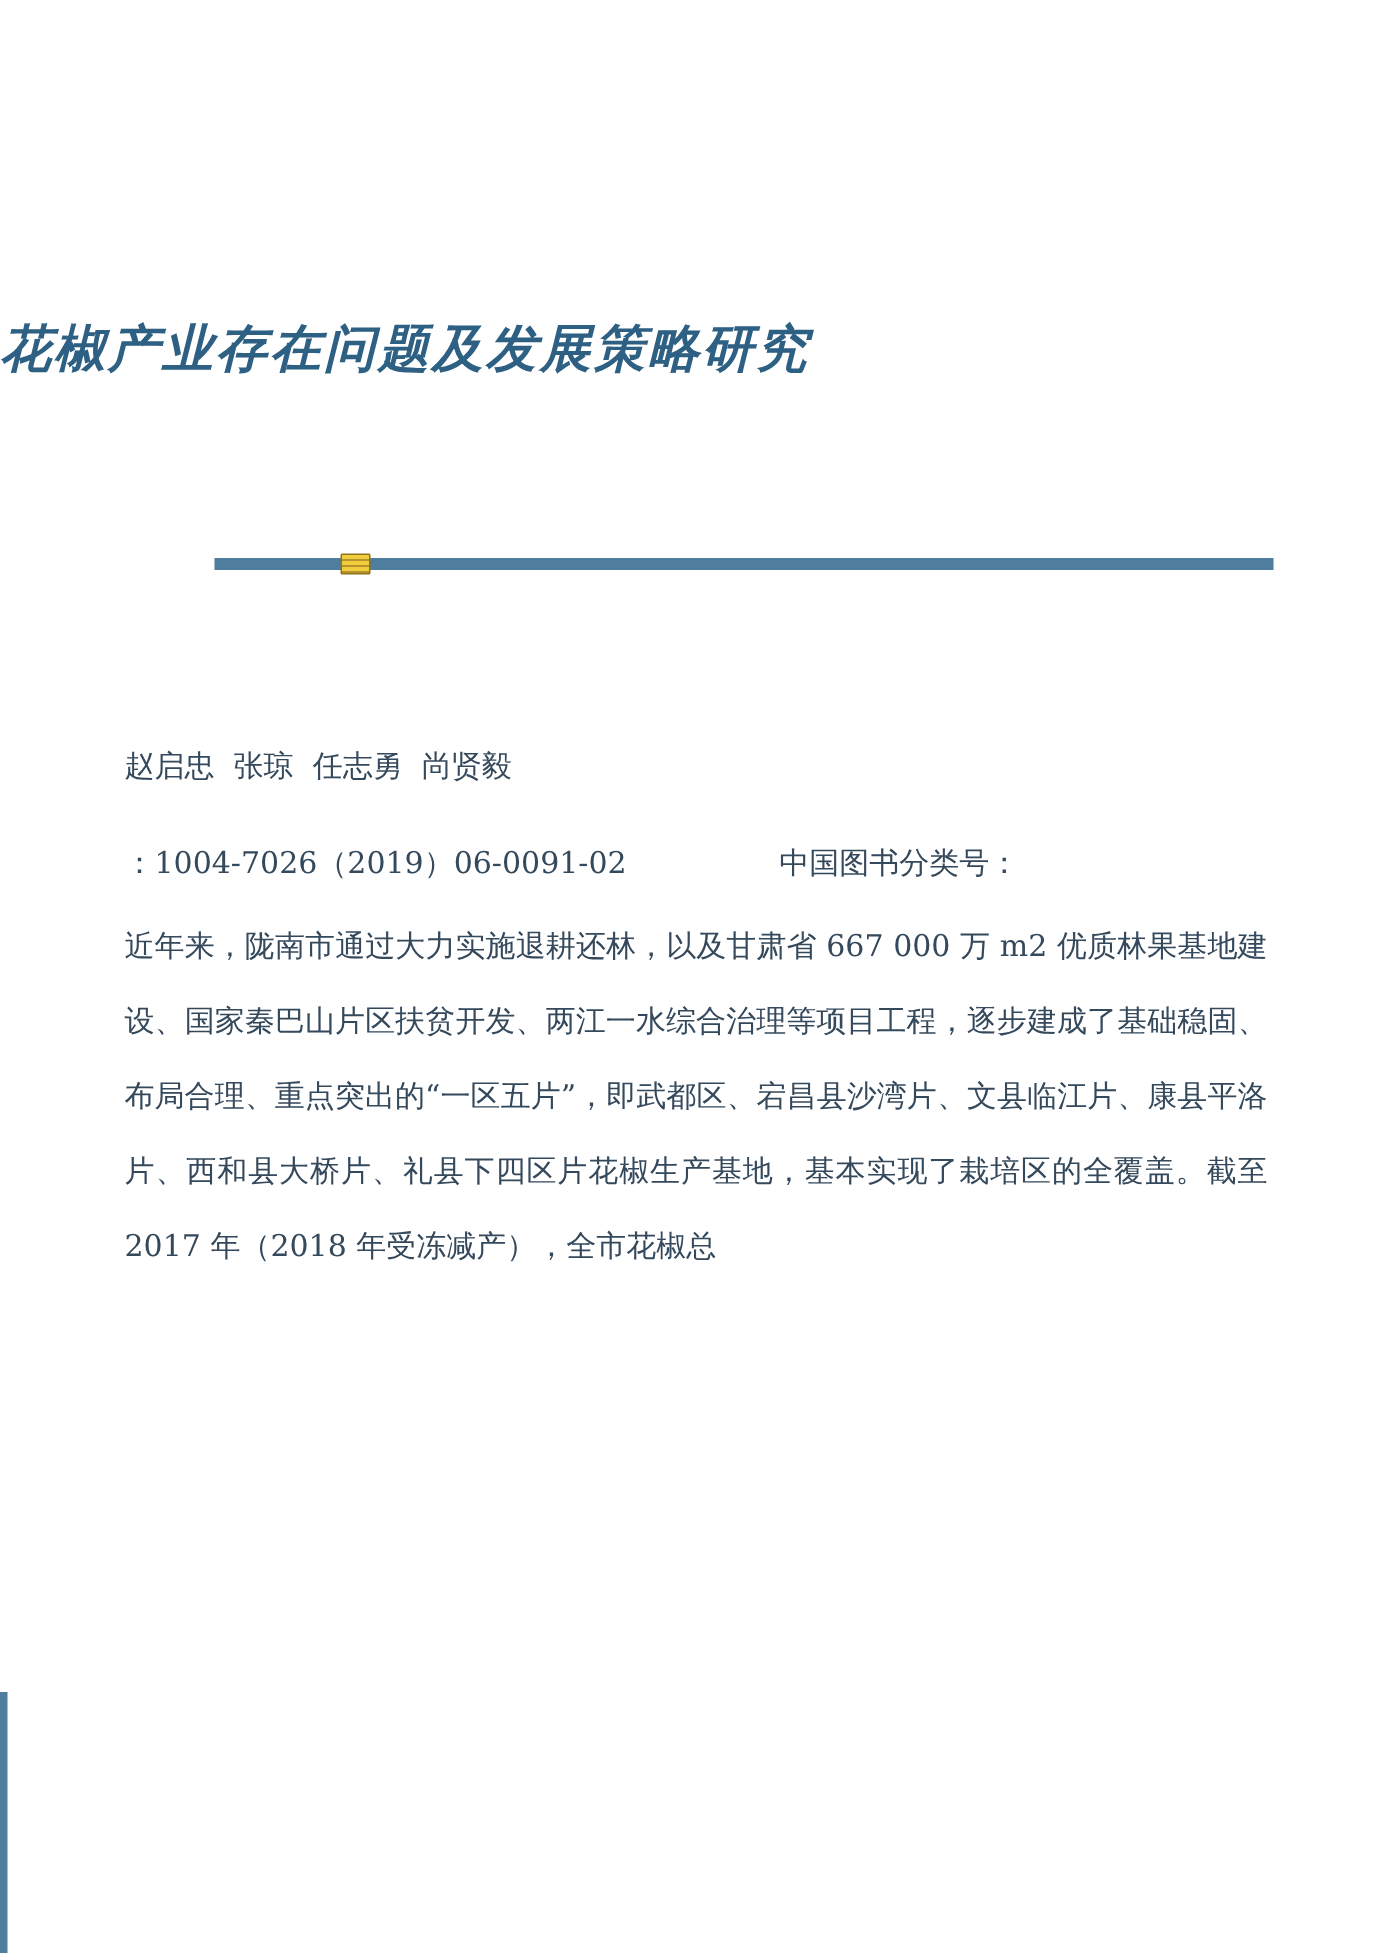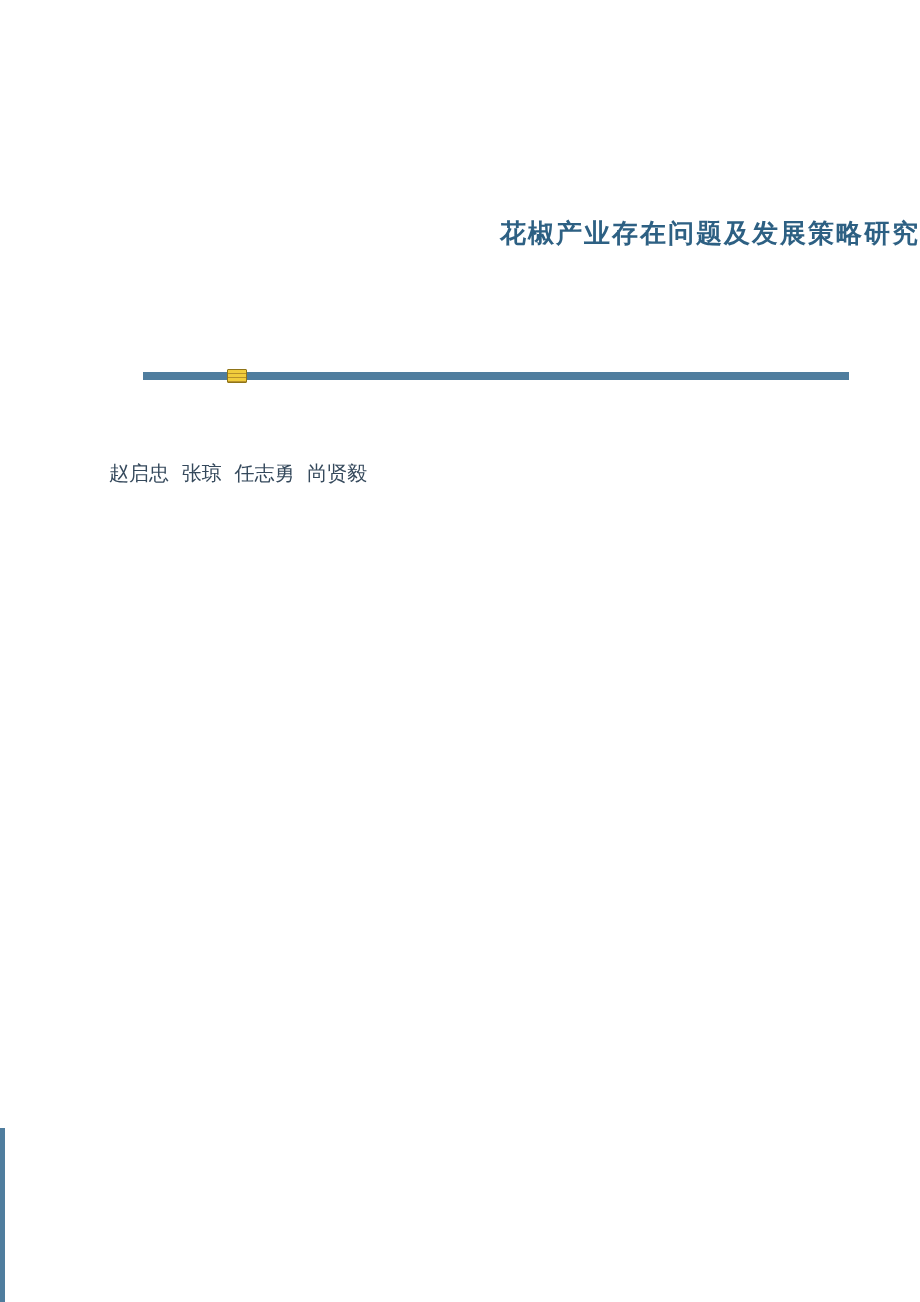--- a/index.html
+++ b/index.html
@@ -9,27 +9,28 @@
     height: 1302px;
     position: relative;
     overflow: hidden;
     font-family: "DejaVu Serif", "Liberation Serif", serif;
     color: var(--text, #35495c);
   }
   .doc { position: relative; width: 920px; height: 1302px; }
 
   .title {
     padding-top: 210px;
-    text-align: right;
+    text-align: left;
     font-family: "DejaVu Sans", "Liberation Sans", sans-serif;
     font-weight: bold;
-    font-size: 26px;
+    font-size: 34px;
     line-height: 46px;
     letter-spacing: 2px;
     color: var(--title, #2d6083);
+    font-style: italic;
   }
 
   .divider {
     position: relative;
     margin: 116px 0 0 143px;
     width: 706px;
     height: 8px;
     background: var(--divider, #4f7d9e);
   }
   .divider .accent {
@@ -40,23 +41,24 @@
     width: 20px;
     height: 14px;
     background: repeating-linear-gradient(180deg,
       var(--accent, #f0cd3c) 0 3px,
       #b7922a 3px 4px);
     border: 1px solid #8f7418;
     border-radius: 1px;
   }
 
   .content {
-    padding: 68px 75px 0 109px;
+    padding: 68px 75px 0 83px;
     font-size: 20px;
     line-height: 50px;
+    margin-top: 37px;
   }
   .content p {
     margin: 0 0 5px 0;
     text-align: justify;
     white-space: pre-wrap;
     color: var(--text, #35495c);
   }
   .content p.authors { margin-bottom: 15px; }
   .content p.meta { text-align: left; }
 
@@ -78,20 +80,22 @@
 
   <div class="divider">
     <span class="accent"></span>
   </div>
 
   <div class="content">
     <p class="authors">赵启忠  张琼  任志勇  尚贤毅</p>
 
 
 
+    <p class="meta">：1004-7026（2019）06-0091-02                中国图书分类号：</p>
 
 
 
+    <p>近年来，陇南市通过大力实施退耕还林，以及甘肃省 667 000 万 m2 优质林果基地建设、国家秦巴山片区扶贫开发、两江一水综合治理等项目工程，逐步建成了基础稳固、布局合理、重点突出的“一区五片”，即武都区、宕昌县沙湾片、文县临江片、康县平洛片、西和县大桥片、礼县下四区片花椒生产基地，基本实现了栽培区的全覆盖。截至 2017 年（2018 年受冻减产），全市花椒总</p>
   </div>
 
   <div class="edge-bar"></div>
 
 </div>
 
 </body></html>

